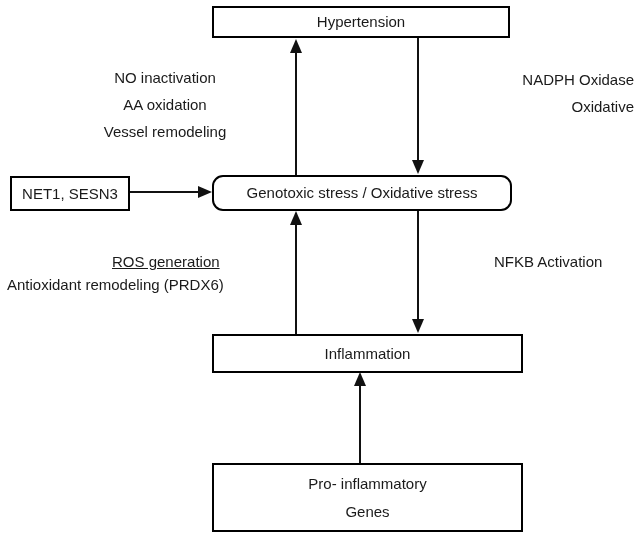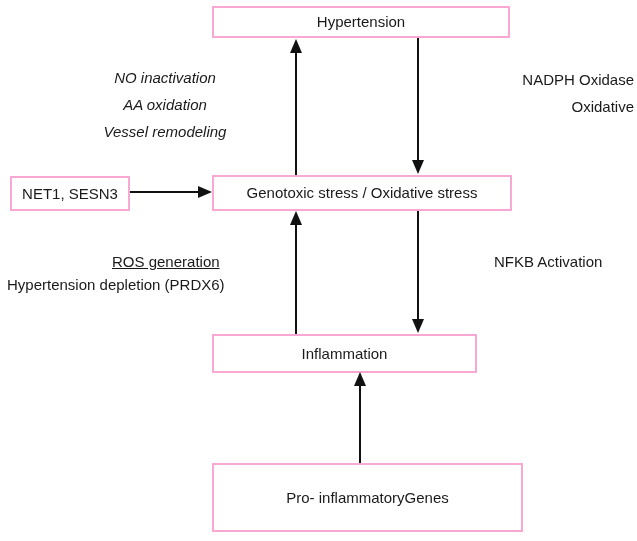--- a/index.html
+++ b/index.html
@@ -9,29 +9,29 @@
     height: 541px;
     background: #ffffff;
     font-family: "Liberation Sans", "DejaVu Sans", sans-serif;
     color: #1a1a1a;
     font-size: 15px;
     overflow: hidden;
   }
   .box {
     position: absolute;
     box-sizing: border-box;
-    border: 2px solid #f9a8d4;
+    border: 2px solid #000000;
     background: #ffffff;
     display: flex;
     align-items: center;
     justify-content: center;
     text-align: center;
     line-height: 18px;
   }
-  .box.multiline { flex-direction: row; line-height: 28px; }
+  .box.multiline { flex-direction: column; line-height: 28px; }
   .free-label { position: absolute; white-space: nowrap; }
   .label-block { position: absolute; }
   .vline { position: absolute; width: 2px; background: #111111; }
   .hline { position: absolute; height: 2px; background: #111111; }
   .head-up {
     position: absolute; width: 0; height: 0;
     border-left: 6px solid transparent;
     border-right: 6px solid transparent;
     border-bottom: 14px solid #111111;
   }
@@ -43,26 +43,26 @@
   }
   .head-right {
     position: absolute; width: 0; height: 0;
     border-top: 6px solid transparent;
     border-bottom: 6px solid transparent;
     border-left: 14px solid #111111;
   }
   
   #box-hypertension   { left: 212px; top: 6px;   width: 298px; height: 32px; }
   #box-net1           { left: 10px;  top: 176px; width: 120px; height: 35px; }
-  #box-genotoxic      { left: 212px; top: 175px; width: 300px; height: 36px; }
-  #box-inflammation   { left: 212px; top: 334px; width: 265px; height: 39px; }
+  #box-genotoxic      { left: 212px; top: 175px; width: 300px; height: 36px; border-radius: 11px; }
+  #box-inflammation   { left: 212px; top: 334px; width: 311px; height: 39px; }
   #box-proinflammatory{ left: 212px; top: 463px; width: 311px; height: 69px; }
 
   
-  #lbl-upper-left { left: 85px; top: 64px; width: 160px; text-align: center; line-height: 27px; font-style: italic; }
+  #lbl-upper-left { left: 85px; top: 64px; width: 160px; text-align: center; line-height: 27px; }
   #lbl-nadph { left: 499px; top: 66px; width: 135px; text-align: right; line-height: 27px; }
   #lbl-nadph .line1 { text-indent: 12px; }
   #lbl-ros          { left: 112px; top: 253px; text-decoration: underline; }
   #lbl-antioxidant  { left: 7px;   top: 276px; }
   #lbl-nfkb         { left: 494px; top: 253px; }
 </style>
 </head>
 <body>
 
 <div class="canvas">
@@ -93,21 +93,21 @@
     <div>AA oxidation</div>
     <div>Vessel remodeling</div>
   </div>
 
   <div class="label-block" id="lbl-nadph">
     <div class="line1">NADPH Oxidase</div>
     <div>Oxidative</div>
   </div>
 
   <div class="free-label" id="lbl-ros">ROS generation</div>
-  <div class="free-label" id="lbl-antioxidant">Hypertension depletion (PRDX6)</div>
+  <div class="free-label" id="lbl-antioxidant">Antioxidant remodeling (PRDX6)</div>
   <div class="free-label" id="lbl-nfkb">NFKB Activation</div>
 
   <div class="vline" style="left:295px; top:46px; height:129px;"></div>
   <div class="head-up" style="left:290px; top:39px;"></div>
 
   <div class="vline" style="left:417px; top:38px; height:124px;"></div>
   <div class="head-down" style="left:412px; top:160px;"></div>
 
   <div class="hline" style="left:130px; top:191px; width:70px;"></div>
   <div class="head-right" style="left:198px; top:186px;"></div>

